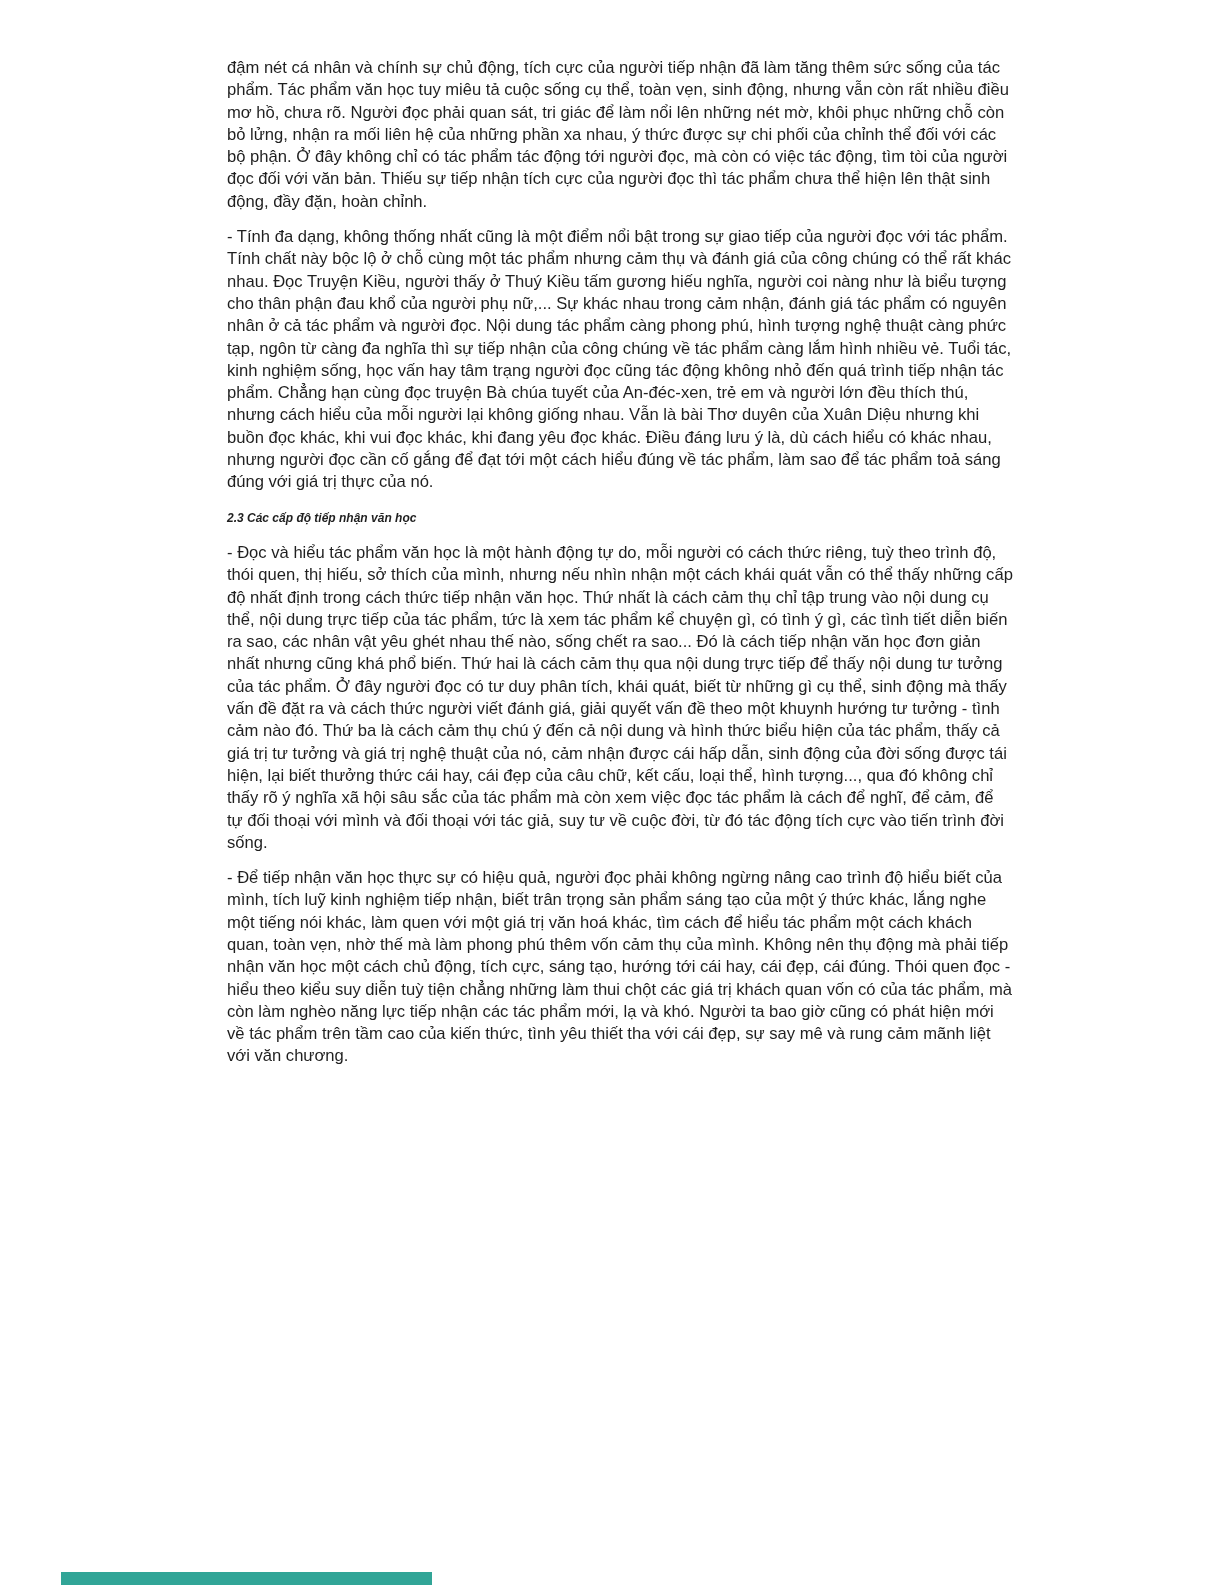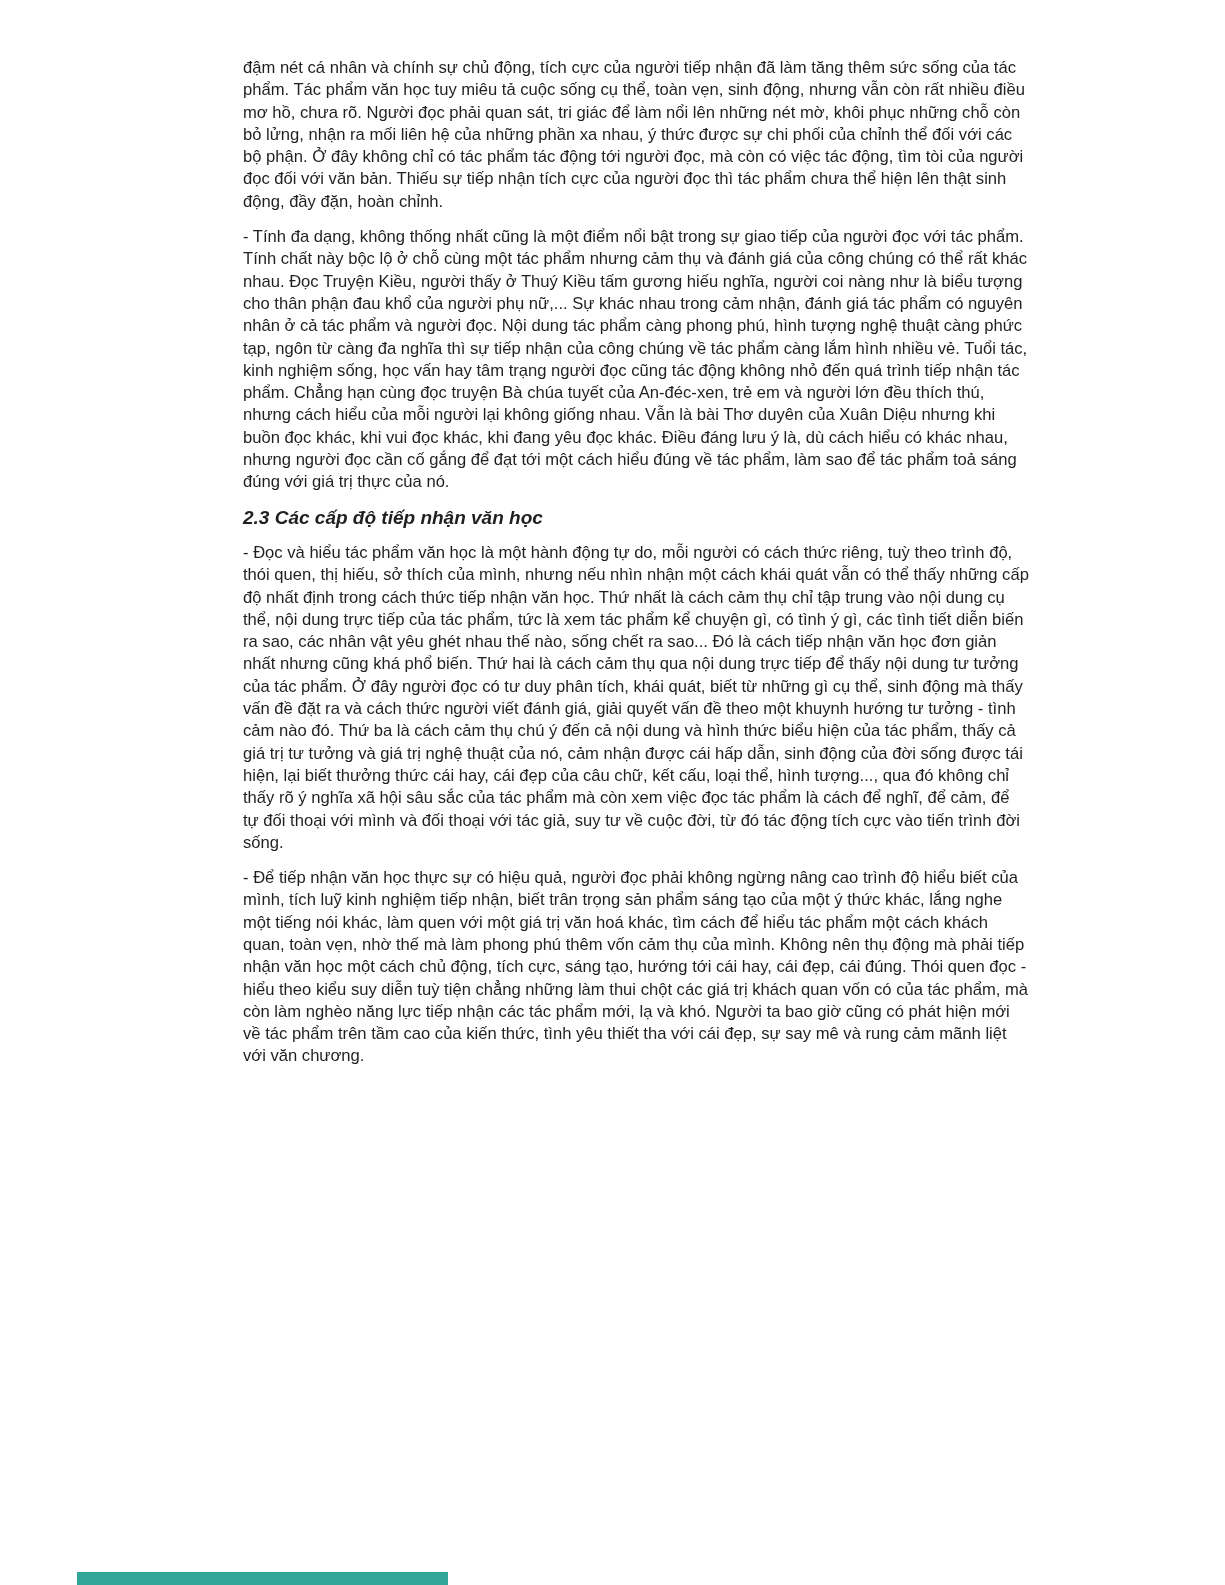--- a/index.html
+++ b/index.html
@@ -8,40 +8,39 @@
     width: 1225px;
     height: 1585px;
     position: relative;
     overflow: hidden;
     font-family: "Liberation Sans", sans-serif;
   }
   .page {
     position: absolute;
     inset: 0;
     background: var(--page-bg, #ffffff);
-    margin-left: 16px;
   }
   .content {
     position: absolute;
     left: 227px;
     top: 57px;
     width: 786px;
     color: var(--text-color, #1f1f1f);
     font-size: 16.6px;
     line-height: 22.3px;
     text-align: left;
   }
   .para {
     margin: 0 0 13px 0;
   }
   .heading {
     margin: 1px 0 13px 0;
     font-weight: bold;
     font-style: italic;
-    font-size: 19px;
+    font-size: 12px;
   }
   .i { }
   .b { font-weight: bold; }
   .footer-bar {
     position: absolute;
     left: 61px;
     bottom: 0;
     width: 371px;
     height: 13px;
     background: var(--footer-bar, #31a597);

